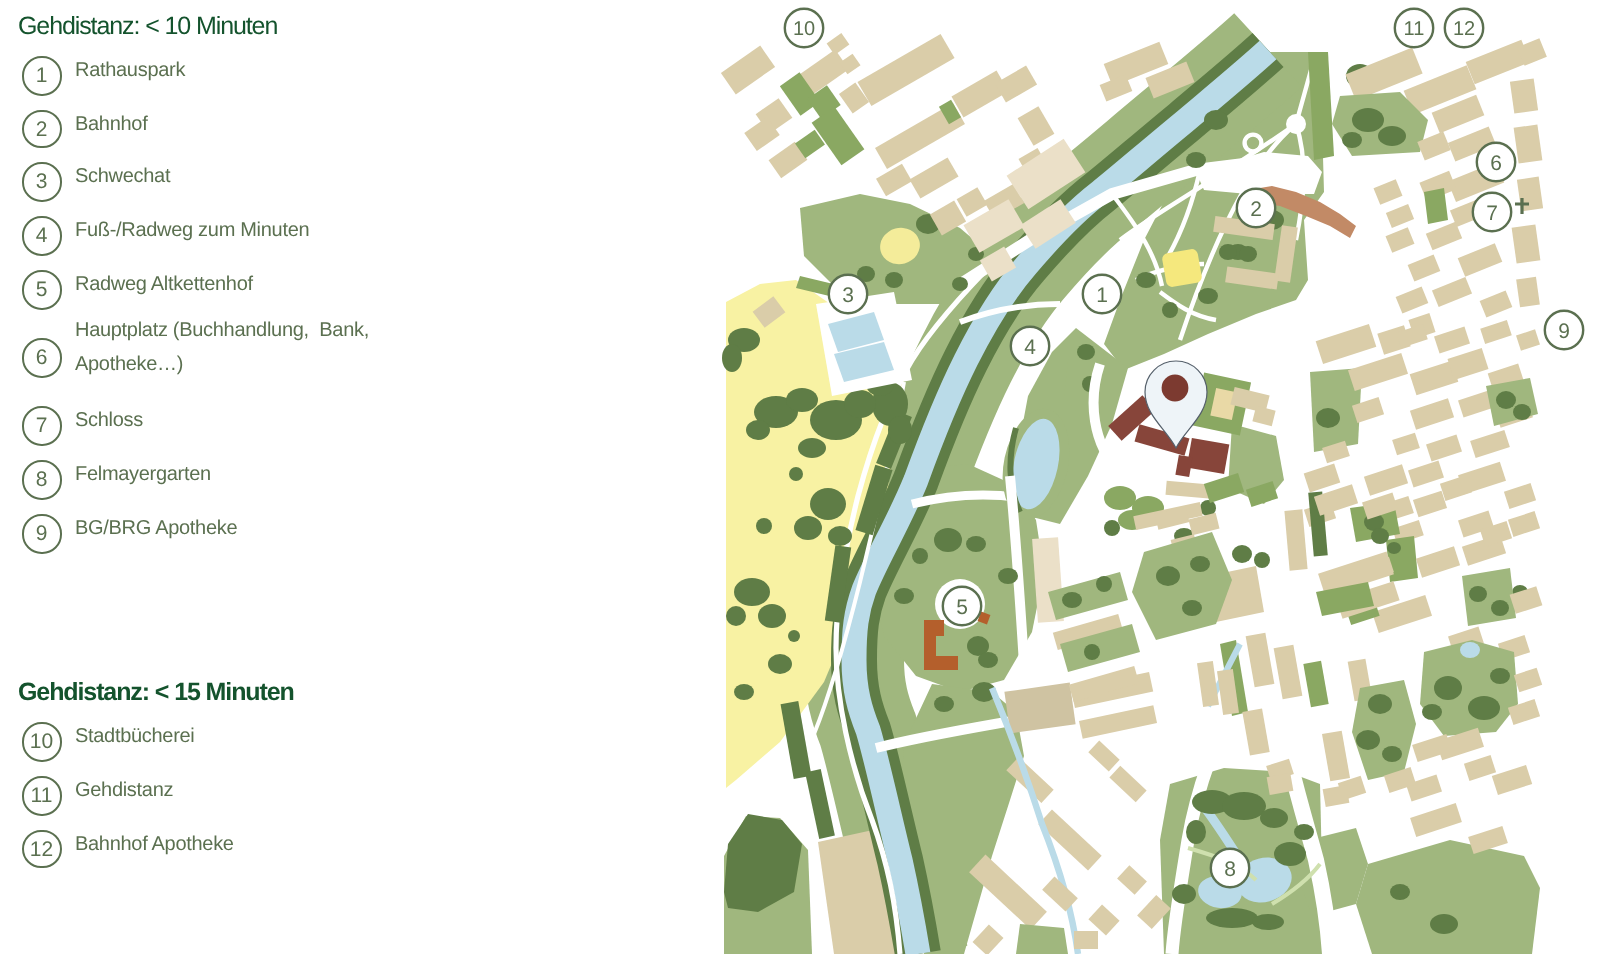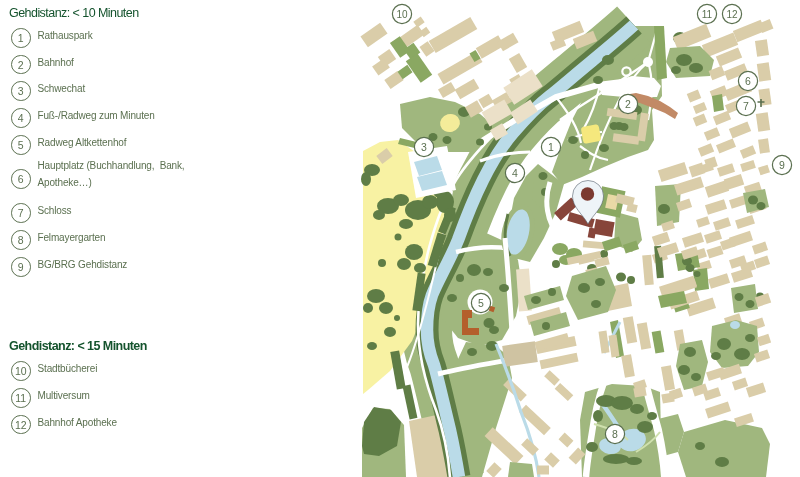--- a/index.html
+++ b/index.html
@@ -53,33 +53,33 @@
     <span class="txt">Schloss</span>
   </div>
 
 <div class="li" style="top:230px;">
     <span class="num">8</span>
     <span class="txt">Felmayergarten</span>
   </div>
 
 <div class="li" style="top:257px;">
     <span class="num">9</span>
-    <span class="txt">BG/BRG Gehdistanz</span>
+    <span class="txt">BG/BRG Apotheke</span>
   </div>
 
 <div class="hdr" style="top:339px;font-weight:bold;">Gehdistanz: &lt; 15 Minuten</div>
 
 <div class="li" style="top:361px;">
     <span class="num">10</span>
     <span class="txt">Stadtbücherei</span>
   </div>
 
 <div class="li" style="top:388px;">
     <span class="num">11</span>
-    <span class="txt">Multiversum</span>
+    <span class="txt">Gehdistanz</span>
   </div>
 
 <div class="li" style="top:414.5px;">
     <span class="num">12</span>
     <span class="txt">Bahnhof Apotheke</span>
   </div>
 
 <svg id="map" width="800" height="477" viewBox="0 0 800 477" style="position:absolute;top:0;left:0;pointer-events:none;" xmlns="http://www.w3.org/2000/svg">
 
 <polygon points="600,26 660,26 662,96 652,110 654,140 648,150 628,157 604,167 582,177 562,185 552,172 560,150 572,120 585,95 592,70 595,45" fill="#a0b77e"></polygon>

